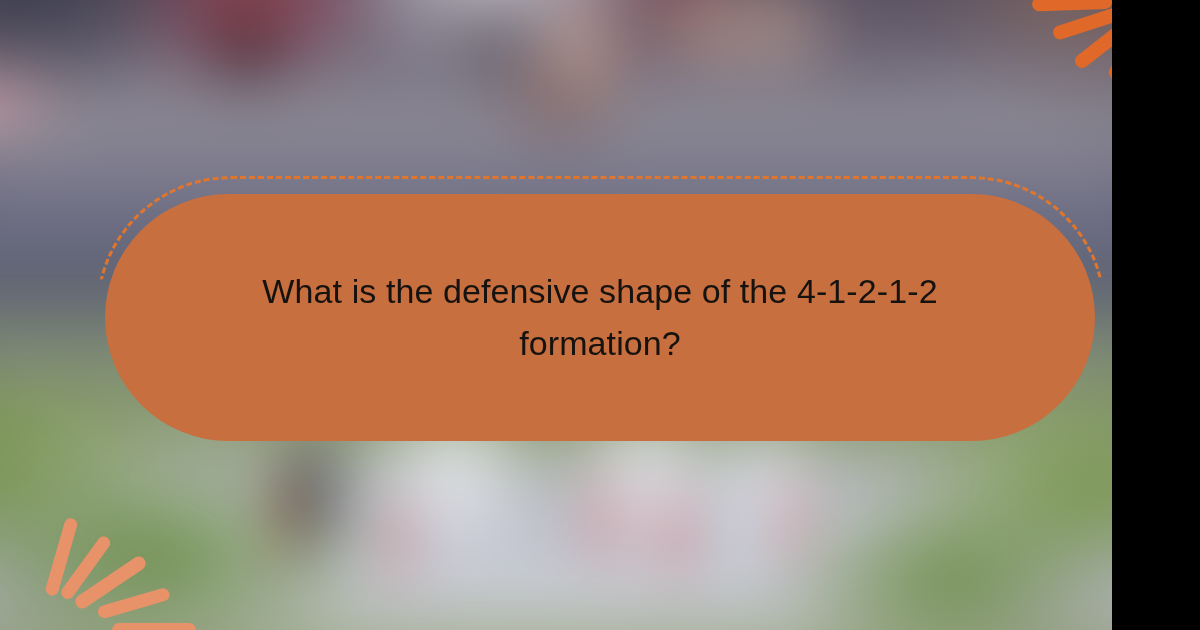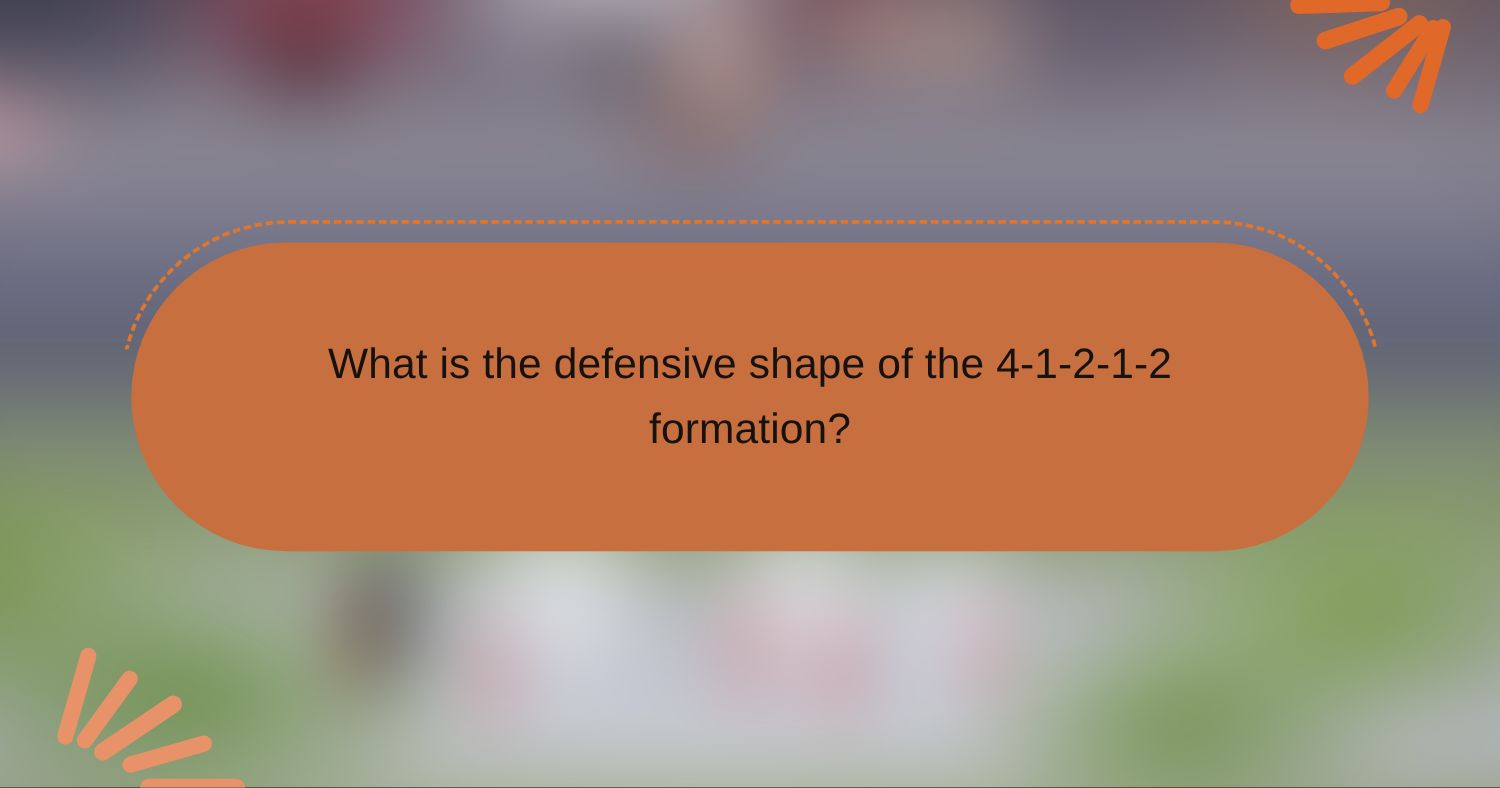--- a/index.html
+++ b/index.html
@@ -4,21 +4,21 @@
 <title>Quiz Card</title>
 <style>
   html, body {
     margin: 0;
     padding: 0;
     background: #000;
   }
 
   #stage {
     position: relative;
-    width: 1200px;
+    width: 1112px;
     height: 630px;
     overflow: hidden;
     font-family: "Liberation Sans", sans-serif;
   }
 
   
   .bg-wrap {
     position: absolute;
     inset: 0;
     overflow: hidden;

